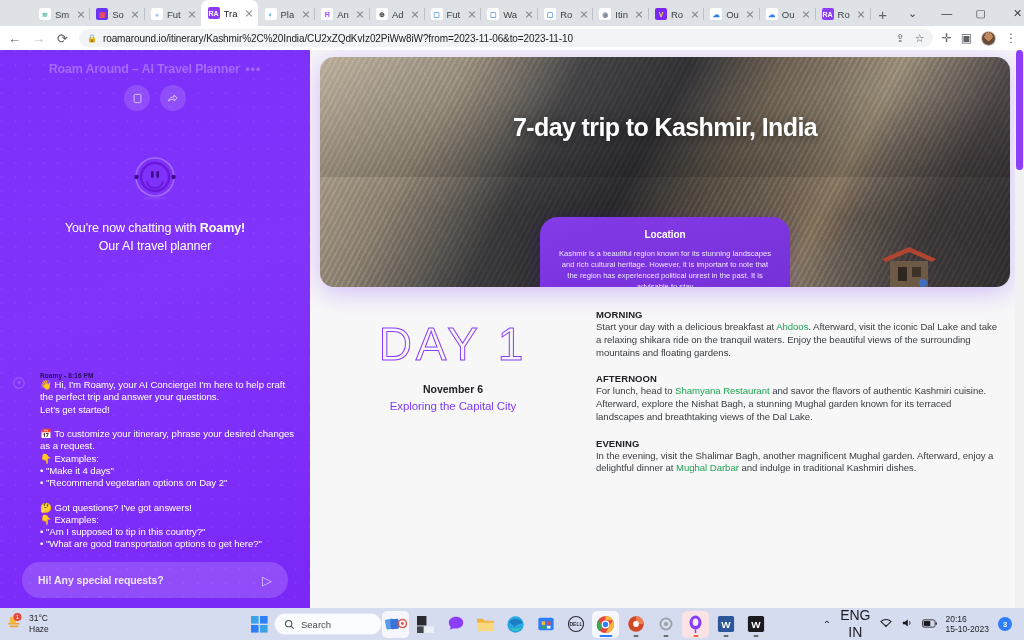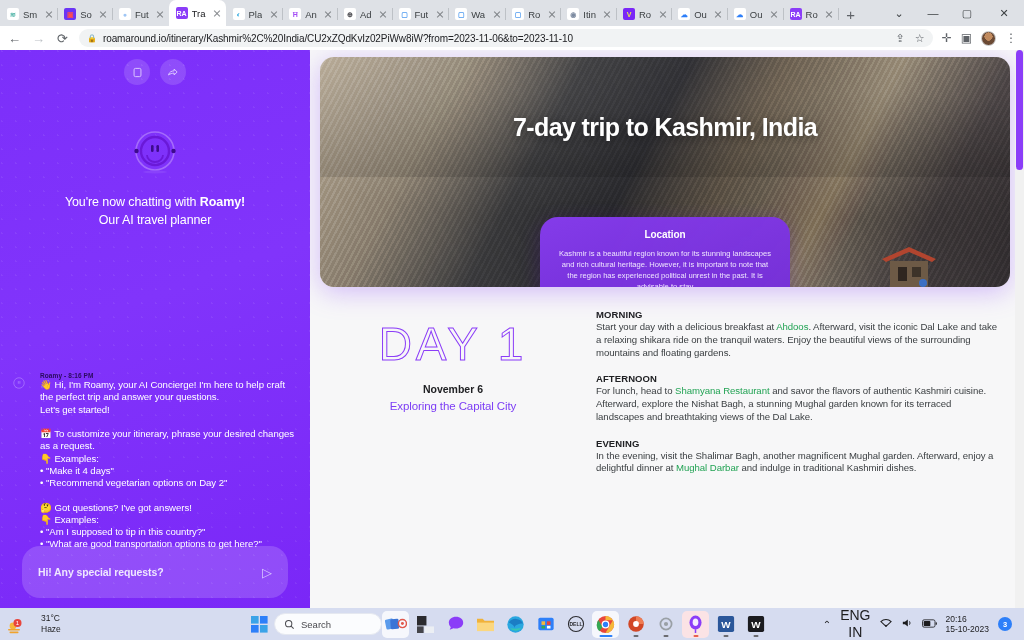--- a/index.html
+++ b/index.html
@@ -6,21 +6,21 @@
   html, body {
     width: 1024px; height: 640px; overflow: hidden;
     font-family: "Liberation Sans", sans-serif;
     background: #f1f3f4;
   }
   #app { position: relative; width: 1024px; height: 640px; overflow: hidden; }
 
   
   .tabstrip {
     position: absolute; top: 0; left: 0; width: 1024px; height: 26px;
-    background: #dee1e6; display: flex; align-items: flex-end;
+    background: #dee1e6; display: flex; align-items: flex-end; padding-left: 32px;
   }
   .tab {
     position: relative; height: 24px; display: flex; align-items: center;
     padding: 0 2px 0 7px; min-width: 0; flex: 0 0 auto;
     font-size: 9.5px; color: #3c4043; gap: 4px;
   }
   .tab .favicon {
     width: 12px; height: 12px; flex: 0 0 12px; border-radius: 2px;
     display: flex; align-items: center; justify-content: center;
     font-size: 7px; color: #fff; font-weight: bold; line-height: 1;
@@ -127,21 +127,21 @@
   .msg-avatar { width:14px; height:14px; flex:0 0 14px; margin-top:4px; opacity:.55;}
   .msg-body { flex:1 1 auto; min-width:0; }
   .msg-meta { font-size:6.5px; color:#2a0a5e; font-weight:700; letter-spacing:.1px; }
   .msg-text {
     color:#fff; font-size:9.6px; line-height:1.28; letter-spacing:-0.05px;
     white-space:pre-wrap; word-wrap:break-word;
   }
 
   .chat-input-wrap { position:absolute; left:0; bottom:10px; width:310px; padding:0 22px; }
   .chat-input {
-    height:52px; border-radius:18px; background:rgba(255,255,255,.17);
+    height:36px; border-radius:18px; background:rgba(255,255,255,.17);
     display:flex; align-items:center; padding:12px 16px;
   }
   .chat-input .ph { font-size:10.5px; color:#efe6ff; font-weight:600; letter-spacing:-0.1px; }
   .chat-input .send { margin-left:auto; color:#d9c7ff; font-size:13px; }
 
   
   .main {
     position:absolute; top:0; left:310px; width:714px; height:558px;
     background:#f7f7f8; overflow:hidden;
   }
@@ -215,21 +215,21 @@
   .pg-scrollbar .thumb {
     position:absolute; top:0; left:1px; width:7px; height:120px;
     background:#8b3df8; border-radius:4px;
   }
 
   
   .taskbar {
     position:absolute; bottom:0; left:0; width:1024px; height:32px;
     background:#d6dcf0; display:flex; align-items:center; padding:0 6px;
   }
-  .weather { display:flex; align-items:flex-end; gap:17px; }
+  .weather { display:flex; align-items:flex-start; gap:5px; }
   .weather .wicon { position:relative; width:18px; height:16px; }
   .weather .wtext { font-size:8.5px; line-height:1.25; color:#1c1c1e; }
   .tb-center { position:absolute; left:248px; display:flex; align-items:center; gap:4px; }
   .start { width:22px; height:22px; display:flex; align-items:center; justify-content:center;}
   .searchbox {
     width:108px; height:22px; border-radius:11px; background:#fbfcfe;
     display:flex; align-items:center; gap:6px; padding:0 9px;
     font-size:9.5px; color:#4a4a4f; border:1px solid #e5e8f0;
   }
   .tb-apps { position:absolute; left:382px; display:flex; align-items:center; gap:3px; }
@@ -377,20 +377,24 @@
       <span class="ci">✛</span>
       <span class="ci">▣</span>
       <span class="avatar"></span>
       <span class="ci">⋮</span>
     </div>
   </div>
 
   <div class="page">
 
     <div class="chat">
+      <div class="chat-title">
+        <span>Roam Around – AI Travel Planner</span>
+        <span class="dots">•••</span>
+      </div>
       <div class="chat-head-btns">
         <div class="hb">
           <svg width="11" height="11" viewBox="0 0 16 16">
             <rect x="3" y="2" width="10" height="12" rx="2" fill="none" stroke="#e3d2ff" stroke-width="1.3"></rect>
           </svg>
         </div>
         <div class="hb">
           <svg width="12" height="12" viewBox="0 0 16 16">
             <path d="M2 12c1-4 4-5.5 7.5-5.5V4l4 4-4 4v-2.5C6.8 9.5 4.3 10.3 2 12z" fill="none" stroke="#e3d2ff" stroke-width="1.2" stroke-linejoin="round"></path>
           </svg>

